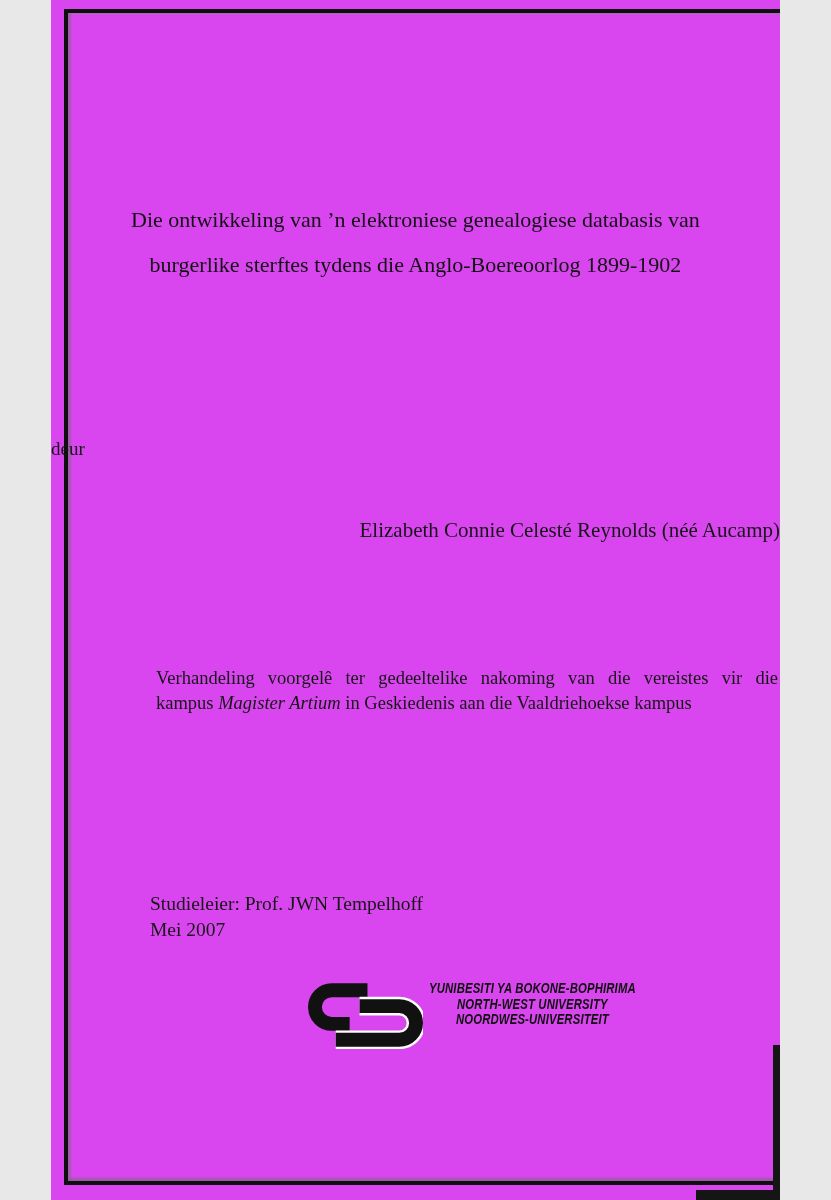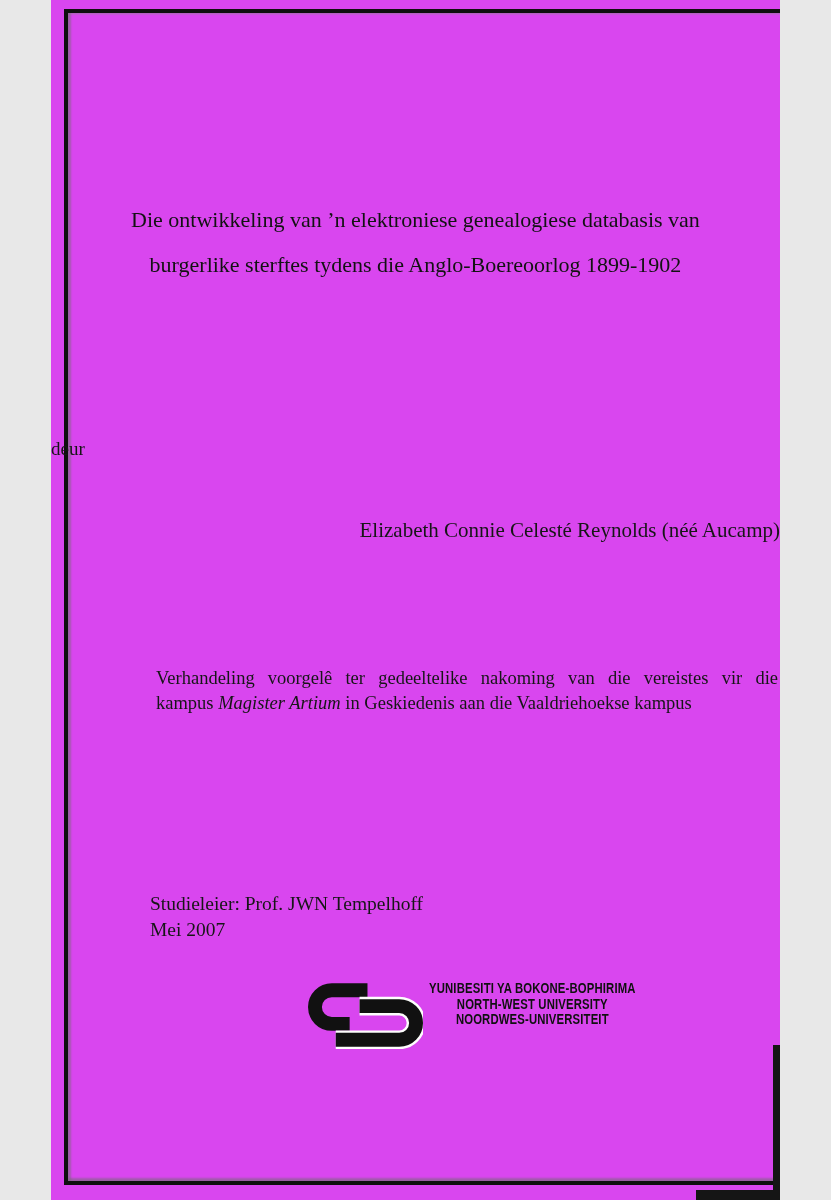--- a/index.html
+++ b/index.html
@@ -68,20 +68,21 @@
     position: absolute;
     left: 99px; top: 891px;
     font-size: 19.5px;
     line-height: 25.5px;
   }
   .logo {
     position: absolute;
     left: 257px; top: 981px;
     display: flex;
     align-items: flex-start;
+    font-style: italic;
   }
   .logo-mark { margin-top: 2px; flex: 0 0 auto; }
   .logo-text {
     margin-left: 6px;
     margin-top: 0px;
     font-family: "Liberation Sans", "DejaVu Sans", sans-serif;
     font-weight: 700;
     font-size: 14.5px;
     line-height: 15.5px;
     letter-spacing: 0.2px;

